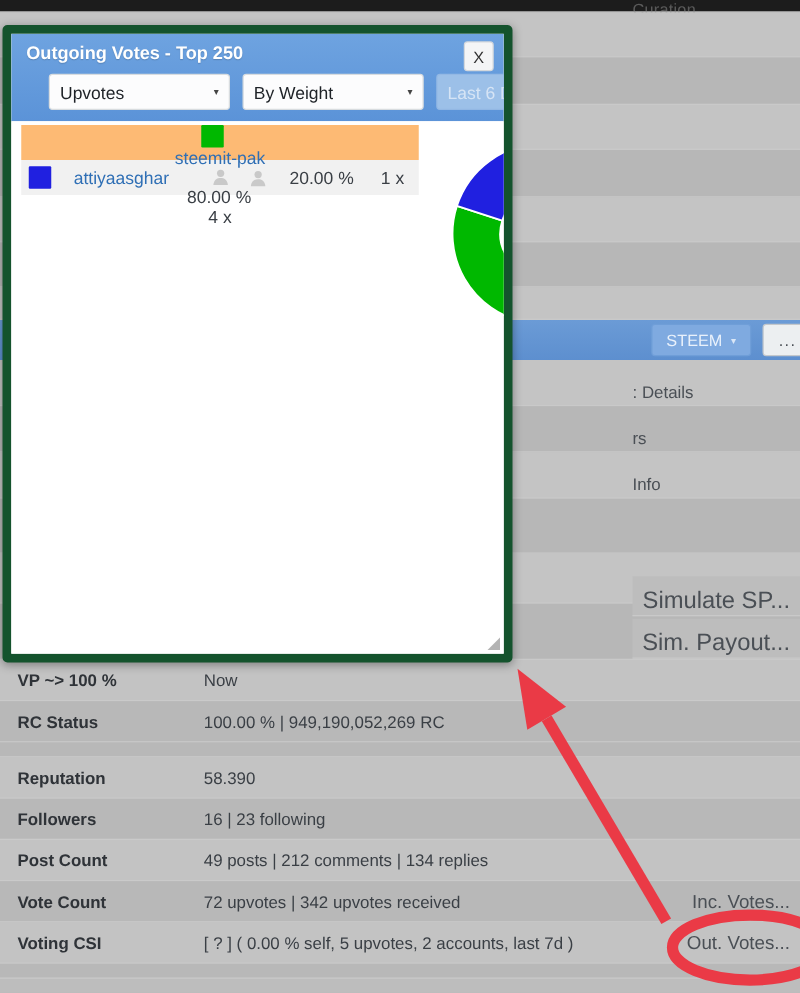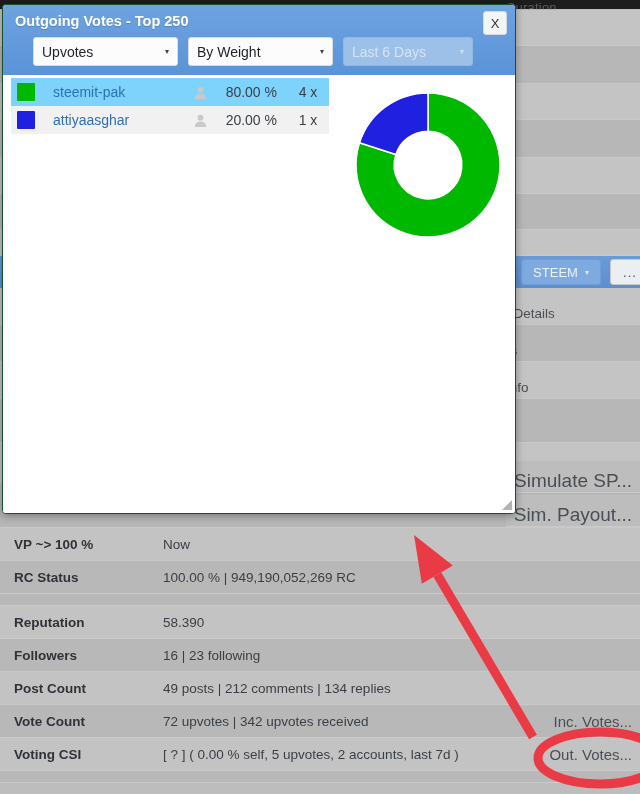--- a/index.html
+++ b/index.html
@@ -97,24 +97,24 @@
     white-space: nowrap;
   }
   .row-action {
     position: absolute; right: 0; top: 0; height: 100%;
     display: flex; align-items: center; padding: 0 8px;
     font-size: 15px; color: #4a4f55; white-space: nowrap;
   }
 
   
   #dialog {
-    position: absolute; left: 2px; top: 4px;
-    width: 514px; height: 510px;
+    position: absolute; left: 2px; top: 20px;
+    width: 408px; height: 510px;
     background: #fdfdfd;
-    border: 1px solid #14532d;
+    border: 7px solid #14532d;
     border-radius: 4px;
     box-shadow: 0 2px 8px rgba(0,0,0,.35);
     overflow: hidden;
   }
   #dialog-header {
     height: 70px;
     background: linear-gradient(#6ea3e0, #5b93d8);
     position: relative;
   }
   #dialog-title {
@@ -167,21 +167,21 @@
 
   
   #vote-list {
     position: absolute; left: 8px; top: 3px; width: 318px;
   }
   .vote-row {
     display: flex; align-items: center;
     height: 28px;
     font-size: 14px;
   }
-  .vote-row.odd { background: #7dd3fc; }
+  .vote-row.odd { background: #fdba74; flex-direction: column; }
   .vote-row.even { background: #f1f1f1; }
   .swatch {
     width: 18px; height: 18px; margin-left: 6px; margin-right: 18px;
     border-radius: 1px; flex: none;
   }
   .vote-name {
     flex: 1; color: #2f6fb5; white-space: nowrap;
   }
   .avatar-cell {
     width: 34px; display: flex; align-items: center; justify-content: center;

